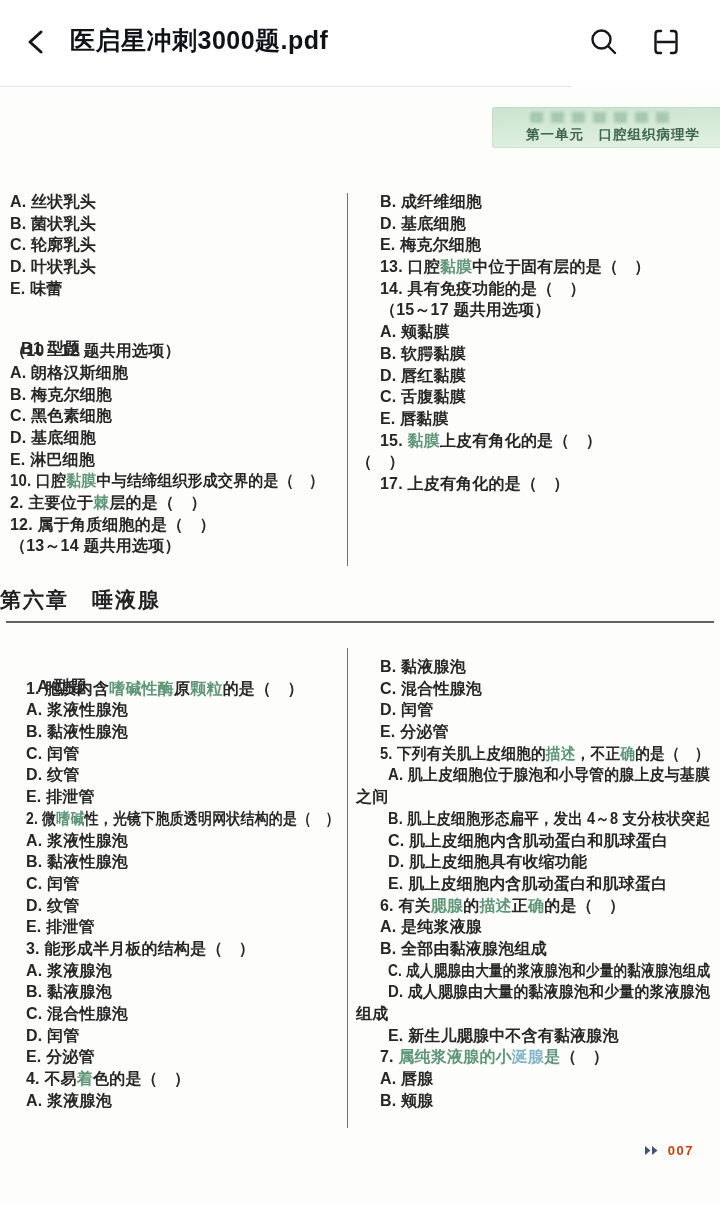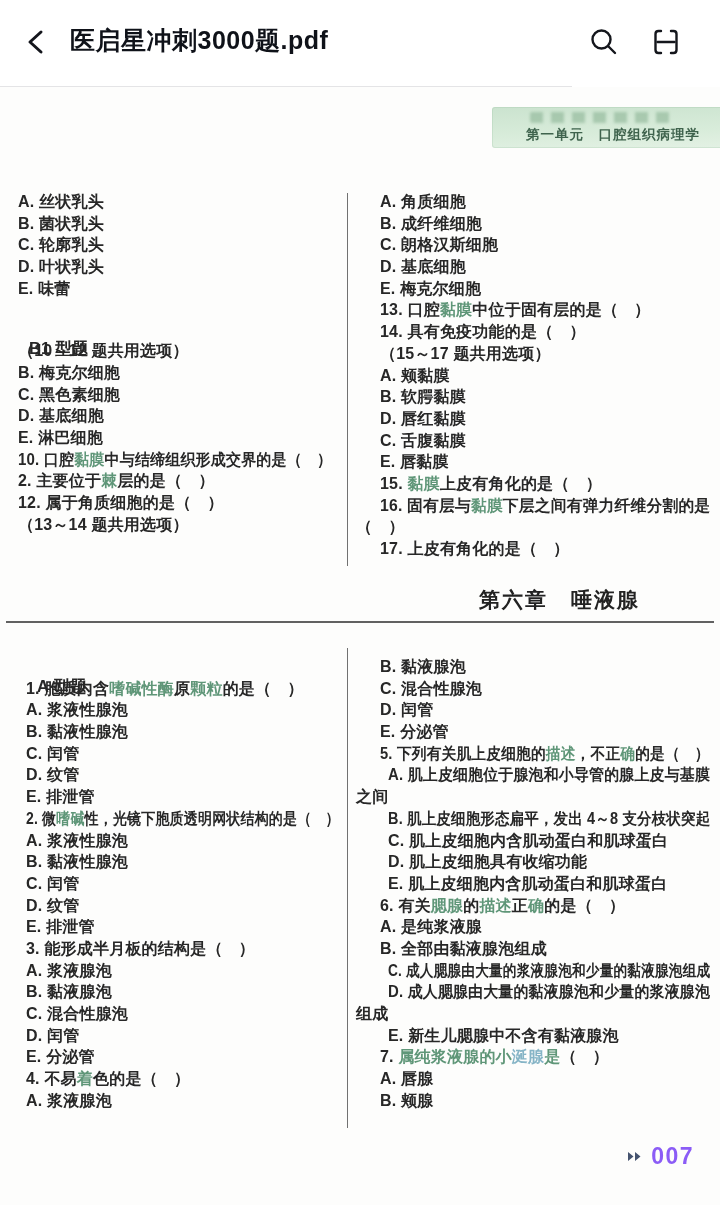--- a/index.html
+++ b/index.html
@@ -21,44 +21,44 @@
     background:linear-gradient(178deg,#cbe3cf 0%,#d8ecda 60%,#e3f1e4 100%);overflow:hidden;
     box-shadow:0 0 0 1px rgba(150,190,160,.25) inset;}
   .badge-ghost{position:absolute;left:38px;top:5px;width:140px;height:11px;border-radius:2px;opacity:.5;
     filter:blur(1.6px);
     background:repeating-linear-gradient(90deg,rgba(100,150,112,.75) 0 13px,rgba(100,150,112,0) 13px 21px);}
   .badge-label{position:absolute;left:0;bottom:4px;width:100%;text-align:center;
     font-size:13.5px;font-weight:700;color:#3f634d;letter-spacing:1px;filter:blur(.3px);white-space:nowrap;}
   .vdiv{position:absolute;width:1.3px;background:#4e4e4e;opacity:.8;}
   .vdiv.v1{left:347px;top:106px;height:373px;}
   .vdiv.v2{left:347px;top:561px;height:480px;}
-  .chapter-heading{position:absolute;left:0;top:499px;width:640px;text-align:right;
+  .chapter-heading{position:absolute;left:0;top:499px;width:640px;text-align:left;
     font-size:21px;font-weight:800;color:#222;letter-spacing:2px;}
   .hrule{position:absolute;left:6px;top:534px;width:708px;height:1.5px;background:#454545;opacity:.85;}
   
   .col{position:absolute;}
-  .col.tl{left:18px;top:104px;width:314px;}
+  .col.tl{left:10px;top:104px;width:314px;}
   .col.tr{left:356px;top:104px;width:354px;}
   .col.bl{left:26px;top:569px;width:314px;}
   .col.br{left:356px;top:569px;width:354px;}
   .line{height:21.7px;line-height:21.7px;white-space:nowrap;font-size:16px;font-weight:600;
     color:#272727;letter-spacing:.2px;}
   .line .txt{display:inline-block;white-space:nowrap;transform-origin:left center;}
   .line.head .txt{font-weight:800;font-size:16.5px;margin-top:20px;}
   .col.tl .line.head,.col.bl .line.head{padding-left:11px;}
   .col.tr .line,.col.br .line{padding-left:24px;}
   .col.tr .line.wrap,.col.br .line.wrap{padding-left:0;}
   .col.br .line.ind{padding-left:32px;}
   .gap{height:19px;}
   .hl-g{color:#5f9678;}
   .hl-t{color:#85b4c6;}
   
   .page-footer{position:absolute;left:0;top:1056px;width:694px;display:flex;justify-content:flex-end;
     align-items:center;gap:9px;}
-  .page-num{font-size:23px;font-weight:700;color:#8b5cf6;letter-spacing:1.5px;}
+  .page-num{font-size:13px;font-weight:700;color:#c2410c;letter-spacing:1.5px;}
   svg{display:block;}
 </style>
 </head>
 <body>
 
 <div class="app-bar">
   <button class="back-btn">
     <span>
       <svg width="26" height="28" viewBox="0 0 26 28" fill="none">
         <polyline points="17,4 6,14 17,24" stroke="#14161c" stroke-width="3" stroke-linecap="round" stroke-linejoin="round"></polyline>
@@ -97,45 +97,43 @@
 
   <div class="col tl">
       <div class="line opt"><span class="txt"><span>A. 丝状乳头</span></span></div>
       <div class="line opt"><span class="txt"><span>B. 菌状乳头</span></span></div>
       <div class="line opt"><span class="txt"><span>C. 轮廓乳头</span></span></div>
       <div class="line opt"><span class="txt"><span>D. 叶状乳头</span></span></div>
       <div class="line opt"><span class="txt"><span>E. 味蕾</span></span></div>
       <div class="gap"></div>
       <div class="line head"><span class="txt"><span>B1 型题</span></span></div>
       <div class="line shared"><span class="txt"><span>（10～12 题共用选项）</span></span></div>
+      <div class="line opt"><span class="txt"><span>A. 朗格汉斯细胞</span></span></div>
       <div class="line opt"><span class="txt"><span>B. 梅克尔细胞</span></span></div>
       <div class="line opt"><span class="txt"><span>C. 黑色素细胞</span></span></div>
       <div class="line opt"><span class="txt"><span>D. 基底细胞</span></span></div>
       <div class="line opt"><span class="txt"><span>E. 淋巴细胞</span></span></div>
       <div class="line q"><span class="txt" style="transform: scaleX(0.937313);"><span>10. 口腔</span><span class="hl-g">黏膜</span><span>中与结缔组织形成交界的是（　）</span></span></div>
       <div class="line q"><span class="txt"><span>2. 主要位于</span><span class="hl-g">棘</span><span>层的是（　）</span></span></div>
       <div class="line q"><span class="txt"><span>12. 属于角质细胞的是（　）</span></span></div>
       <div class="line shared"><span class="txt"><span>（13～14 题共用选项）</span></span></div>
     </div>
   <div class="col tr">
-      <div class="line opt"><span class="txt"><span>A. 角质细胞</span></span></div>
       <div class="line opt"><span class="txt"><span>B. 成纤维细胞</span></span></div>
-      <div class="line opt"><span class="txt"><span>C. 朗格汉斯细胞</span></span></div>
       <div class="line opt"><span class="txt"><span>D. 基底细胞</span></span></div>
       <div class="line opt"><span class="txt"><span>E. 梅克尔细胞</span></span></div>
       <div class="line q"><span class="txt"><span>13. 口腔</span><span class="hl-g">黏膜</span><span>中位于固有层的是（　）</span></span></div>
       <div class="line q"><span class="txt"><span>14. 具有免疫功能的是（　）</span></span></div>
       <div class="line shared"><span class="txt"><span>（15～17 题共用选项）</span></span></div>
       <div class="line opt"><span class="txt"><span>A. 颊黏膜</span></span></div>
       <div class="line opt"><span class="txt"><span>B. 软腭黏膜</span></span></div>
       <div class="line opt"><span class="txt"><span>D. 唇红黏膜</span></span></div>
       <div class="line opt"><span class="txt"><span>C. 舌腹黏膜</span></span></div>
       <div class="line opt"><span class="txt"><span>E. 唇黏膜</span></span></div>
       <div class="line q"><span class="txt"><span>15. </span><span class="hl-g">黏膜</span><span>上皮有角化的是（　）</span></span></div>
-      <div class="line q"><span class="txt" style="transform: scaleX(0.985075);"><span>16. 固有层与</span><span class="hl-g">黏膜</span><span>下层之间有弹力纤维分割的是</span></span></div>
       <div class="line wrap"><span class="txt"><span>（　）</span></span></div>
       <div class="line q"><span class="txt"><span>17. 上皮有角化的是（　）</span></span></div>
     </div>
 
   <div class="chapter-heading">第六章　唾液腺</div>
   <div class="hrule"></div>
 
   <div class="col bl">
       <div class="line head"><span class="txt"><span>A 型题</span></span></div>
       <div class="line q"><span class="txt"><span>1. 胞质内含</span><span class="hl-g">嗜碱性酶</span><span>原</span><span class="hl-g">颗粒</span><span>的是（　）</span></span></div>

